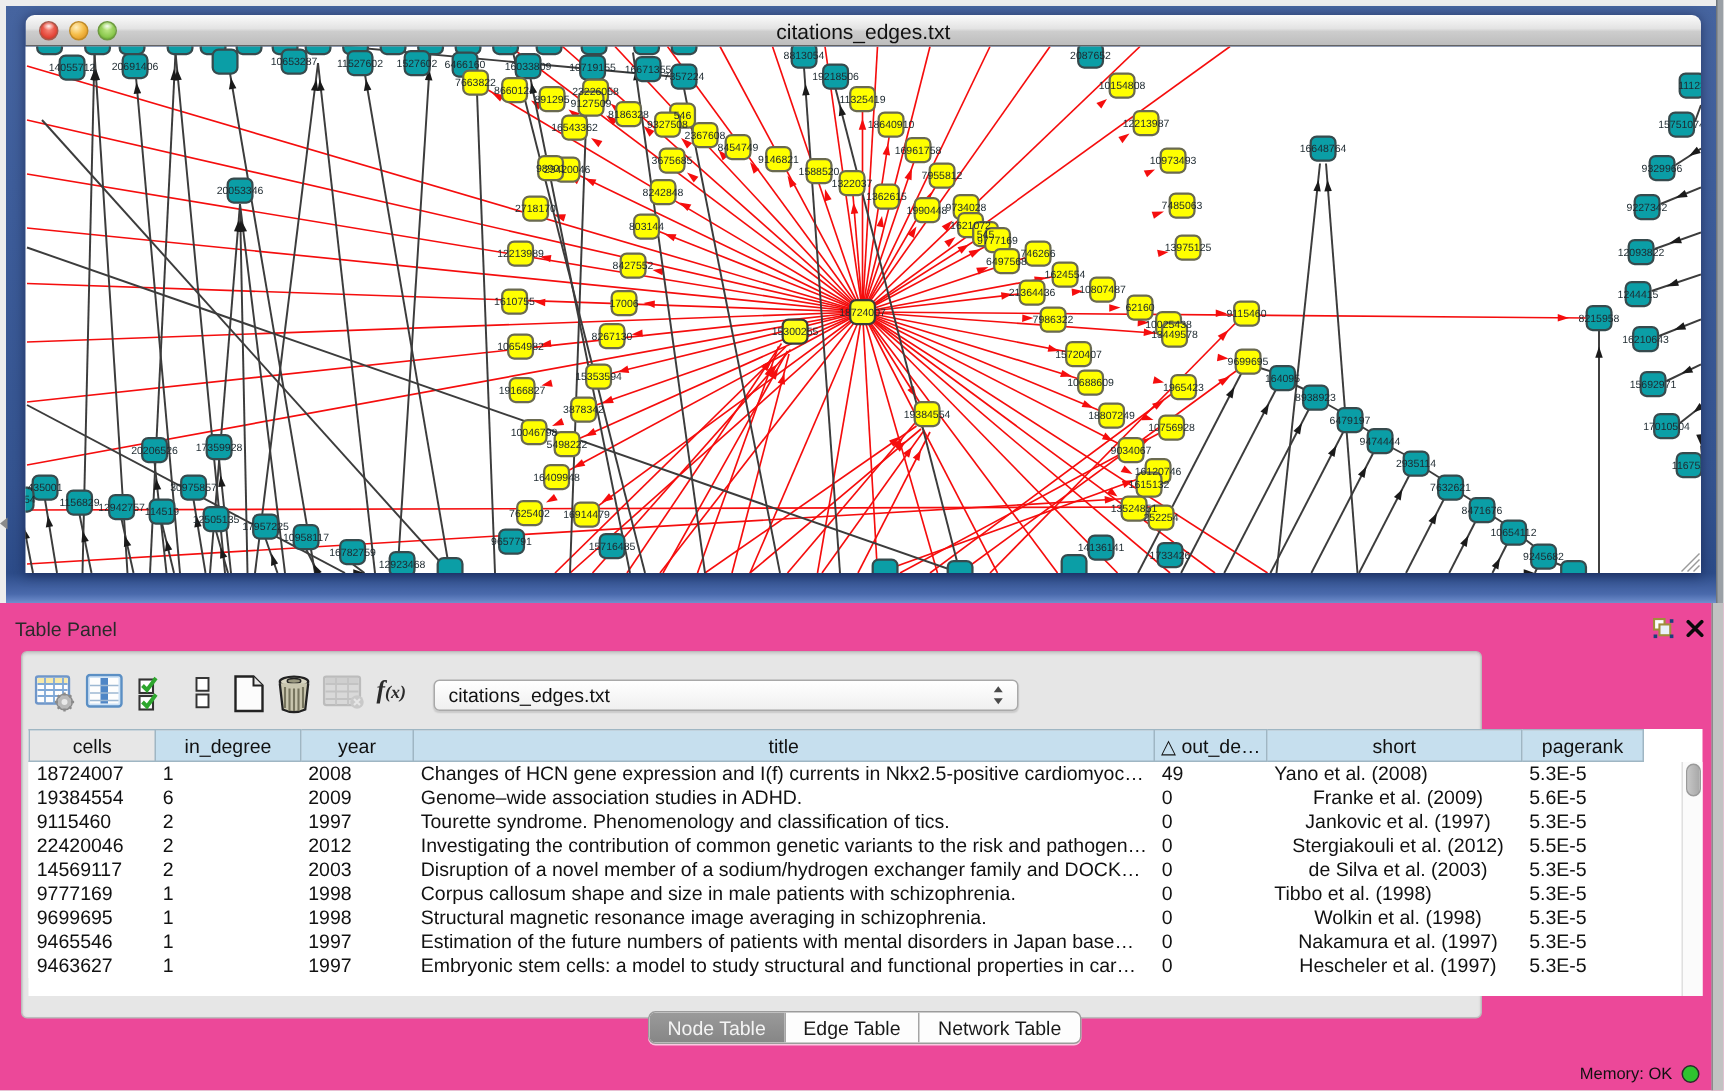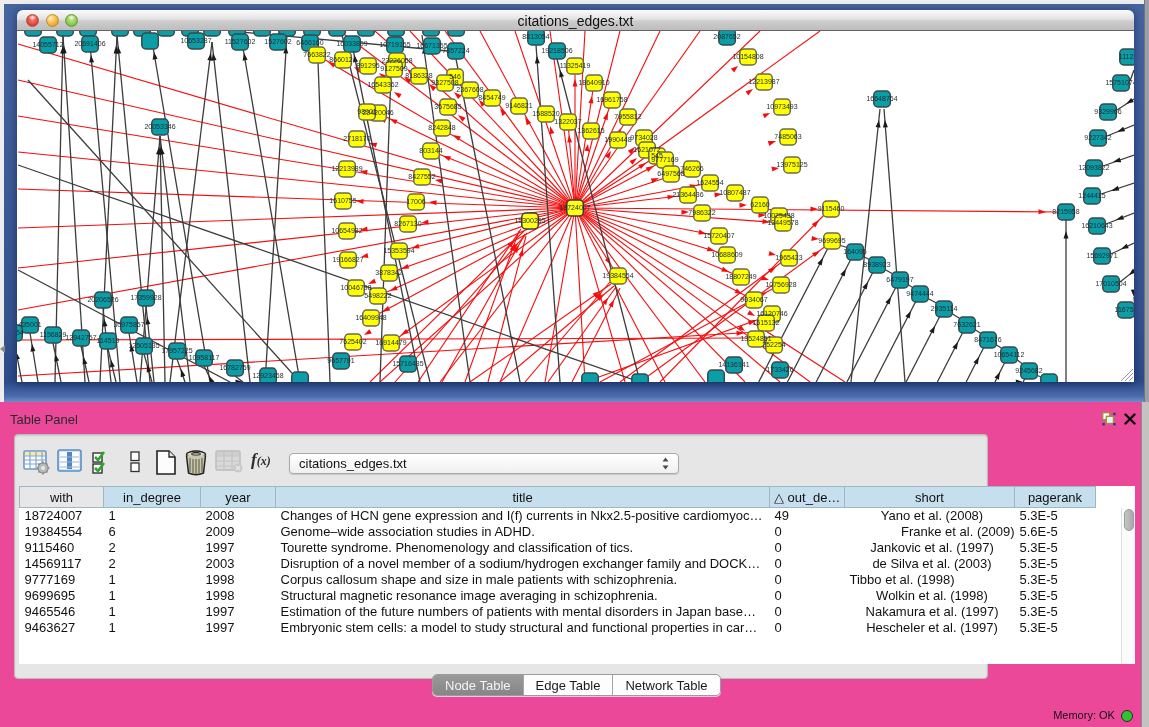--- a/index.html
+++ b/index.html
@@ -692,54 +692,63 @@
           <col style="width:84px">
           <col style="width:97px">
           <col style="width:75px">
           <col style="width:494px">
           <col style="width:75px">
           <col style="width:170px">
           <col style="width:81px">
         </colgroup>
 <tbody>
           <tr>
-            <th style="background:#e7e7e7">with</th>
+            <th style="background:#e7e7e7">cells</th>
             <th>in_degree</th>
             <th>year</th>
             <th>title</th>
             <th style="text-align:left;padding-left:4px">△ out_de…</th>
             <th>short</th>
             <th>pagerank</th>
           </tr>
 <tr>
             <td style="padding-left:5px">18724007</td>
             <td>1</td>
             <td>2008</td>
             <td>Changes of HCN gene expression and I(f) currents in Nkx2.5-positive cardiomyoc…</td>
             <td>49</td>
-            <td style="text-align:center">Yano et al. (2008)</td>
+            <td style="">Yano et al. (2008)</td>
             <td>5.3E-5</td>
           </tr>
 <tr>
             <td style="padding-left:5px">19384554</td>
             <td>6</td>
             <td>2009</td>
             <td>Genome–wide association studies in ADHD.</td>
             <td>0</td>
-            <td style="text-align:right">Franke et al. (2009)</td>
+            <td style="text-align:center">Franke et al. (2009)</td>
             <td>5.6E-5</td>
           </tr>
 <tr>
             <td style="padding-left:5px">9115460</td>
             <td>2</td>
             <td>1997</td>
             <td>Tourette syndrome. Phenomenology and classification of tics.</td>
             <td>0</td>
             <td style="text-align:center">Jankovic et al. (1997)</td>
             <td>5.3E-5</td>
+          </tr>
+<tr>
+            <td style="padding-left:5px">22420046</td>
+            <td>2</td>
+            <td>2012</td>
+            <td>Investigating the contribution of common genetic variants to the risk and pathogen…</td>
+            <td>0</td>
+            <td style="text-align:center">Stergiakouli et al. (2012)</td>
+            <td>5.5E-5</td>
           </tr>
 <tr>
             <td style="padding-left:5px">14569117</td>
             <td>2</td>
             <td>2003</td>
             <td>Disruption of a novel member of a sodium/hydrogen exchanger family and DOCK…</td>
             <td>0</td>
             <td style="text-align:center">de Silva et al. (2003)</td>
             <td>5.3E-5</td>
           </tr>

